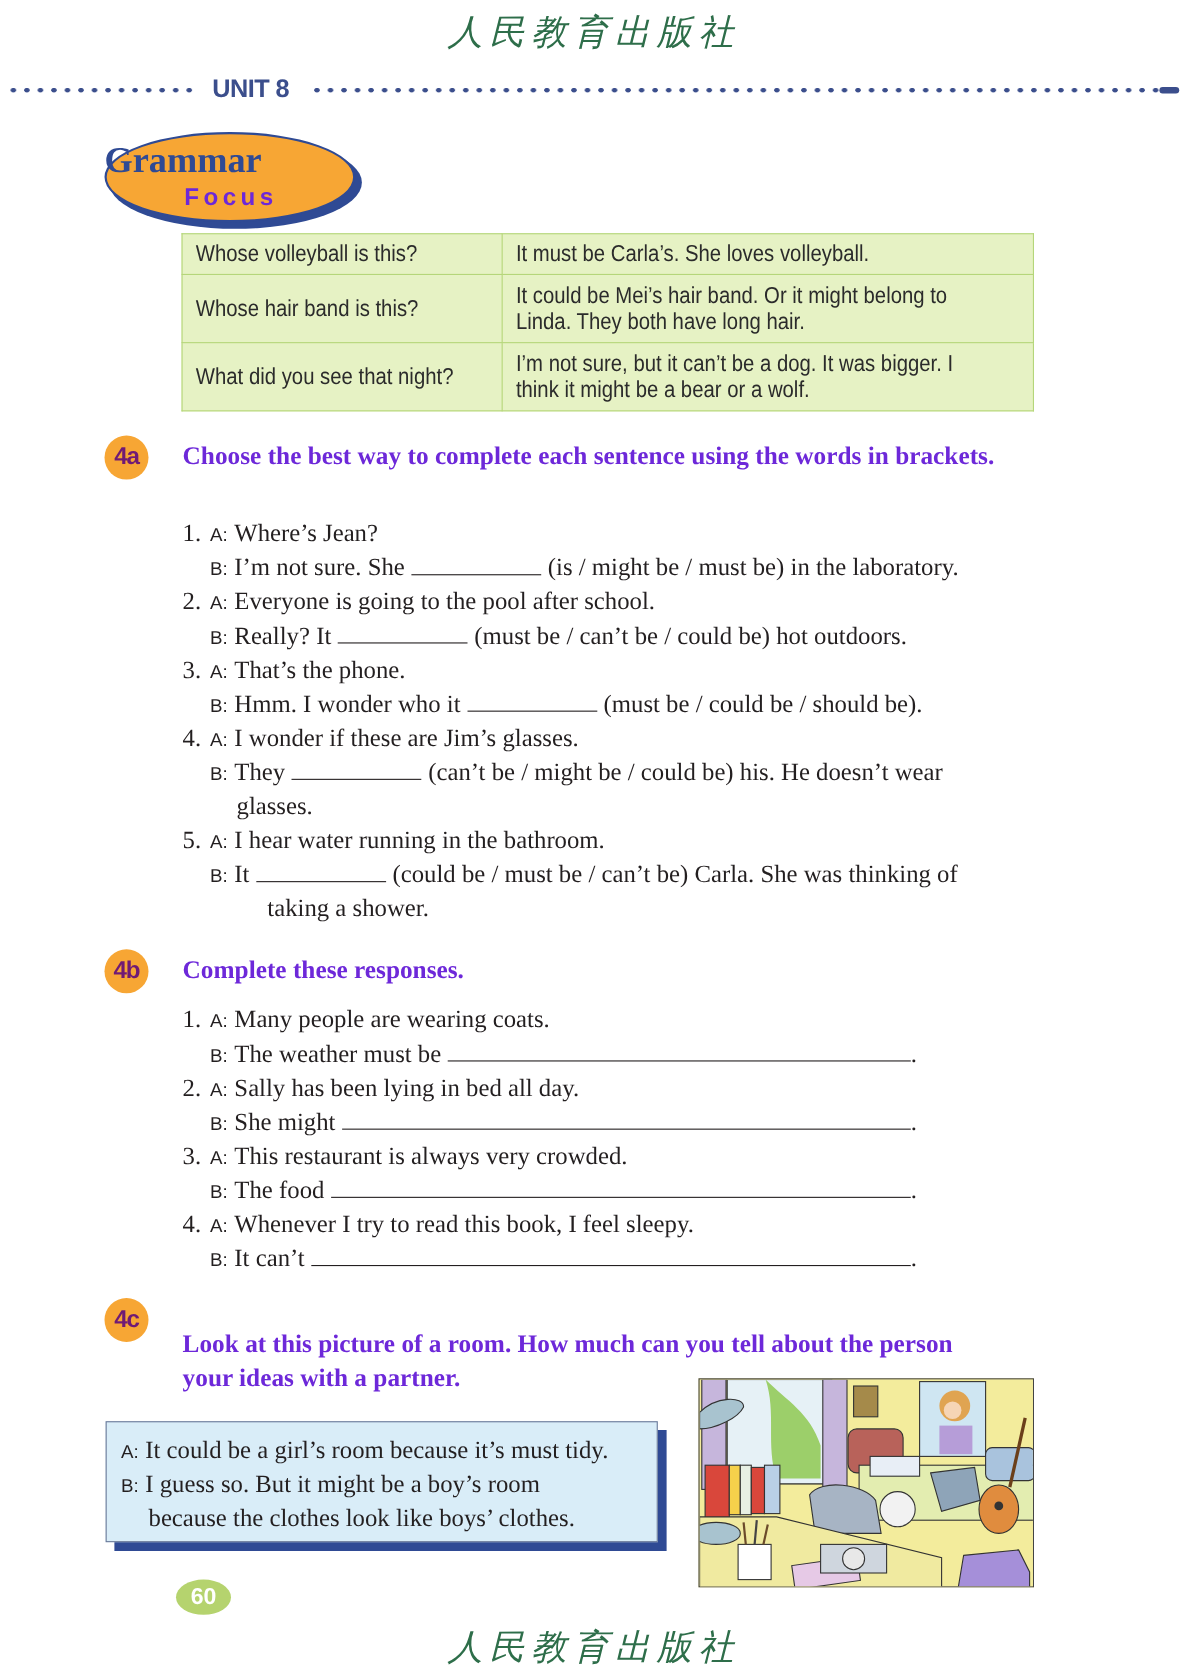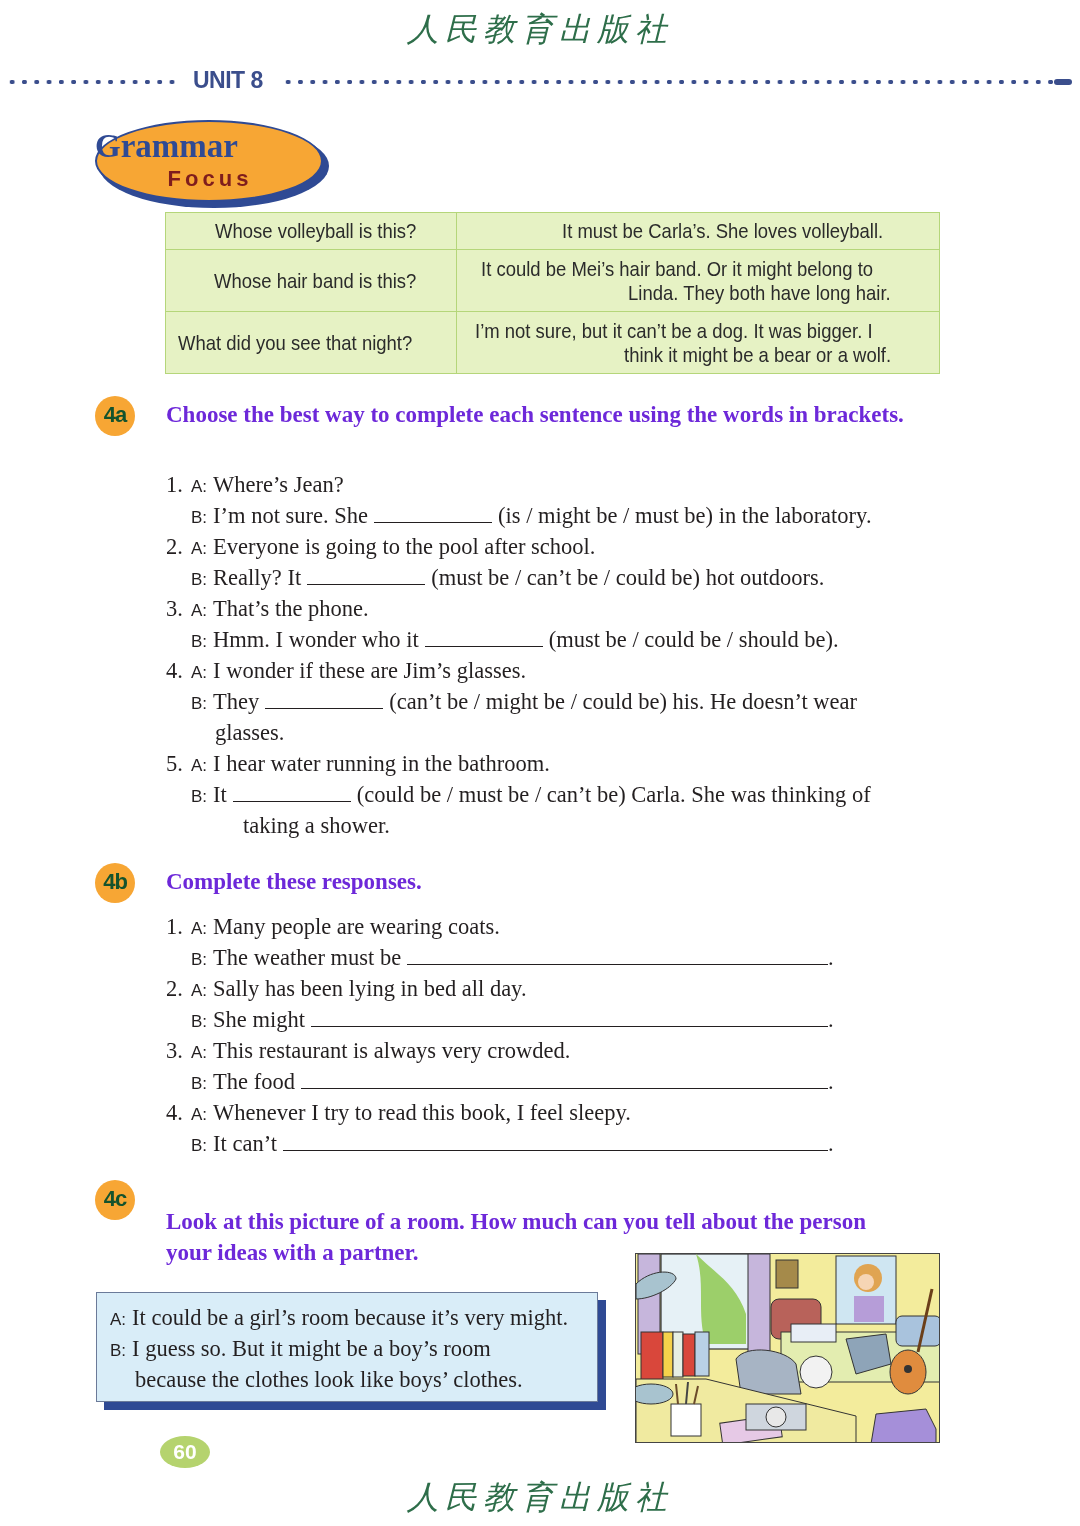--- a/index.html
+++ b/index.html
@@ -22,35 +22,35 @@
   .unit-label { position: absolute; left: 193px; top: 3px; font-family: "Liberation Sans", sans-serif;
                 font-weight: bold; font-size: 23px; color: #3b4e8c; letter-spacing: -0.5px; }
 
   .gf-oval { position: absolute; left: 95px; top: 120px; width: 232px; height: 86px; }
   .gf-oval .shadow { position: absolute; left: 4px; top: 4px; width: 230px; height: 84px; border-radius: 50%; background: #2f4a94; }
   .gf-oval .face { position: absolute; left: 0; top: 0; width: 228px; height: 82px; border-radius: 50%;
                    background: #f7a634; border: 2px solid #2f4a94; box-sizing: border-box; }
   .gf-title { position: absolute; left: 0; width: 230px; top: 8px; text-align: left;
               font-family: "Liberation Serif", serif; font-weight: bold; font-size: 33px; color: #2f4a94; }
   .gf-sub { position: absolute; left: 0; width: 230px; top: 46px; text-align: center;
-            font-family: "Liberation Sans", sans-serif; font-weight: bold; font-size: 22px; letter-spacing: 4px; color: #7f1d1d; }
+            font-family: "Liberation Sans", sans-serif; font-weight: bold; font-size: 22px; letter-spacing: 4px; color: #6d28d9; }
 
   table.gf-table { position: absolute; left: 165px; top: 212px; width: 775px; border-collapse: collapse;
                    background: #e6f2c4; font-family: "Liberation Sans", sans-serif; font-size: 21px; color: #2b2b2b; }
   table.gf-table td { border: 1px solid #b5d67a; padding: 3px 12px; vertical-align: middle; line-height: 24px;
-                      transform-origin: left; text-align: right; }
+                      transform-origin: left; }
   table.gf-table td.q { width: 264px; }
   table.gf-table tr.r1 td { height: 30px; }
   table.gf-table tr.r2 td { height: 55px; }
   table.gf-table tr.r3 td { height: 55px; }
   .narrow { display: inline-block; transform: scaleX(0.88); transform-origin: left; white-space: nowrap; }
 
   .badge { position: absolute; left: 95px; width: 40px; height: 40px; border-radius: 50%; background: #f7a634; }
   .badge span { position: absolute; left: 0; top: 6px; width: 40px; text-align: center;
-                font-family: "Liberation Sans", sans-serif; font-weight: bold; font-size: 22px; color: #14532d; letter-spacing: -1px; }
+                font-family: "Liberation Sans", sans-serif; font-weight: bold; font-size: 22px; color: #701a75; letter-spacing: -1px; }
 
   .instr { position: absolute; left: 166px; width: 780px; font-family: "Liberation Serif", serif;
            font-weight: bold; font-size: 23px; line-height: 31px; color: #6d28d9; }
 
   .line { position: absolute; left: 166px; font-size: 22.5px; line-height: 31px; white-space: nowrap; color: #231f20; }
   .line .num { display: inline-block; width: 25px; }
   .line .spk { font-family: "Liberation Sans", sans-serif; font-size: 17px; margin-right: 6px; }
   .line.b { left: 191px; }
   .line.cont { left: 215px; }
   .blank { display: inline-block; width: 118px; border-bottom: 1.5px solid #231f20; height: 20px; vertical-align: baseline; margin: 0 6px 0 6px; }
@@ -146,21 +146,21 @@
     <span>4c</span>
   </div>
 <div class="instr" style="top:1184px;white-space:nowrap;margin-top:22px;">
   <div>Look at this picture of a room. How much can you tell about the person</div>
   <div>your ideas with a partner.</div>
 </div>
 
 <div class="dlg-box">
   <div class="shadow"></div>
   <div class="face"></div>
-  <div class="dlg-line" style="left:14px;top:10px;"><span class="spk">A:</span><span>It could be a girl’s room because it’s very might.</span></div>
+  <div class="dlg-line" style="left:14px;top:10px;"><span class="spk">A:</span><span>It could be a girl’s room because it’s must tidy.</span></div>
   <div class="dlg-line" style="left:14px;top:41px;"><span class="spk">B:</span><span>I guess so. But it might be a boy’s room</span></div>
   <div class="dlg-line" style="left:39px;top:72px;"><span>because the clothes look like boys’ clothes.</span></div>
 </div>
 
 <div class="room-pic">
   <svg width="305" height="190" viewBox="0 0 305 190">
     <rect x="0" y="0" width="305" height="190" fill="#f3ec9c"></rect>
 
     <rect x="25" y="0" width="95" height="95" fill="#e6f1f6" stroke="#333" stroke-width="1.2"></rect>
     <path d="M60 0 C80 20 100 30 110 60 L110 90 L70 90 C60 60 70 30 60 0Z" fill="#9ccf6a"></path>

